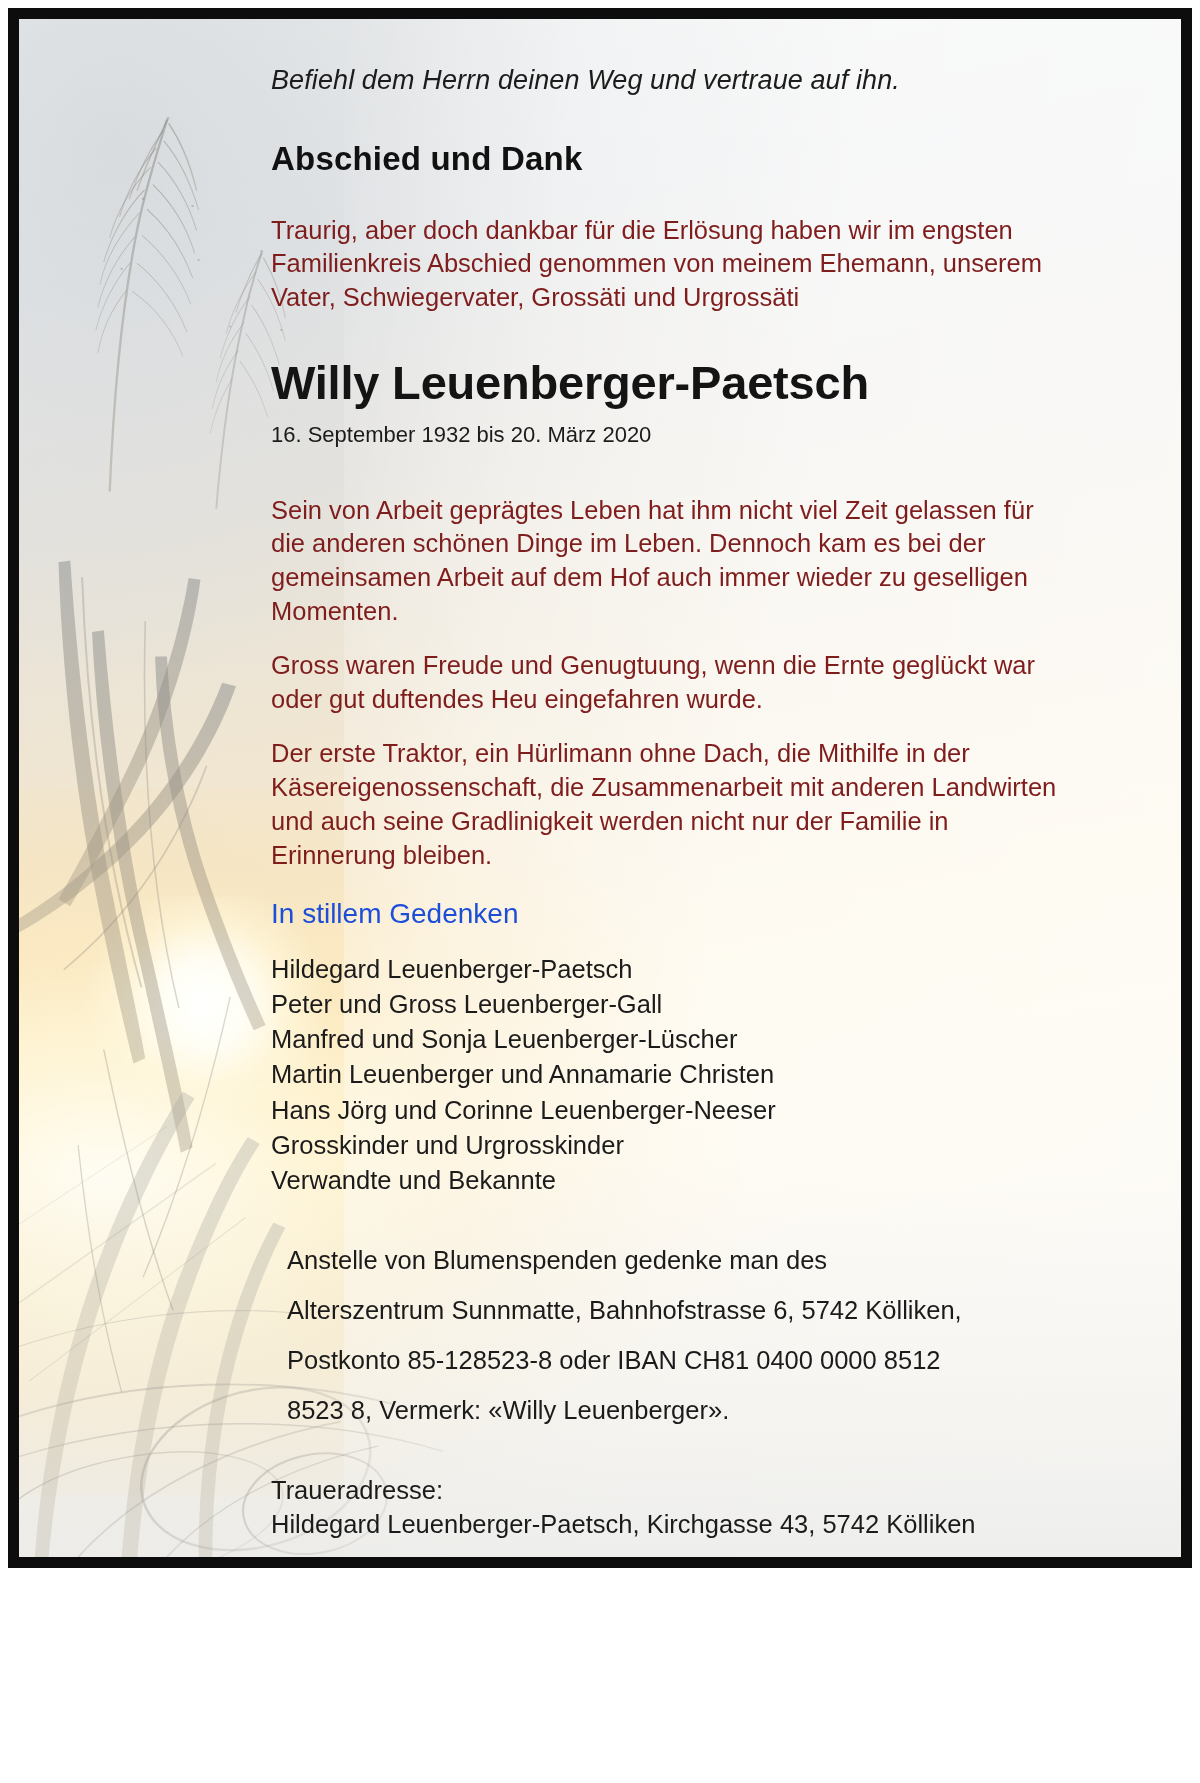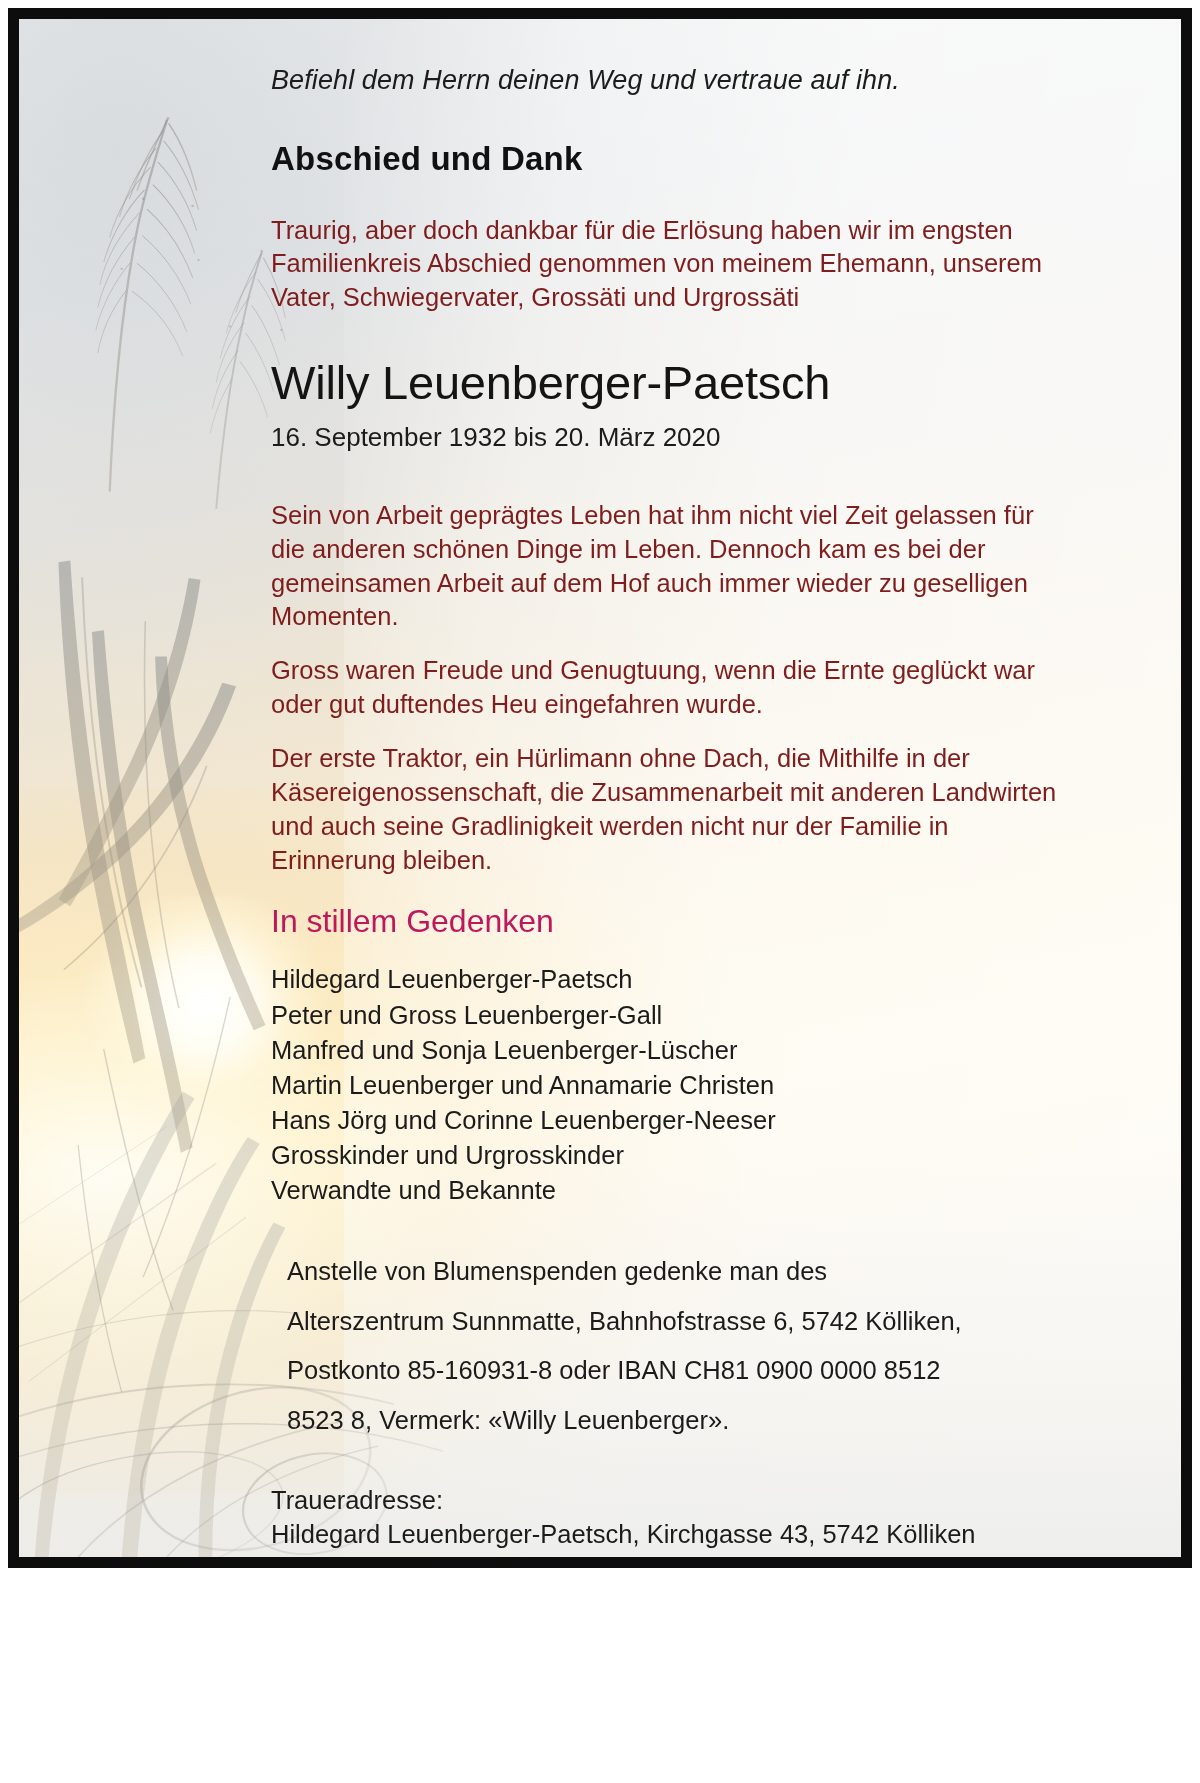--- a/index.html
+++ b/index.html
@@ -150,41 +150,41 @@
   .para {
     font-size: 25.5px;
     line-height: 1.33;
     color: #7f1d1d;
     margin: 0 0 20px 0;
   }
   .para:last-child { margin-bottom: 0; }
 
   .name {
     font-size: 47px;
-    font-weight: 400;
+    font-weight: 700;
     letter-spacing: -0.2px;
     line-height: 1.1;
     color: #141414;
     margin: 42px 0 3px 0;
     white-space: nowrap;
   }
   .dates {
-    font-size: 26px;
+    font-size: 22px;
     line-height: 1.3;
     color: #1b1b1b;
     margin: 12px 0 44px 0;
   }
 
   .block { margin-bottom: 22px; }
   .block-gap-lg { margin-bottom: 46px; }
 
   .lead {
-    font-size: 32px;
-    line-height: 1.33;
-    color: #be185d;
+    font-size: 28px;
+    line-height: 1.33;
+    color: #1d4ed8;
     margin: 0 0 20px 0;
   }
   .names { margin: 0; padding: 0; list-style: none; }
   .names li {
     font-size: 25.5px;
     line-height: 1.38;
     color: #1b1b1b;
   }
   .addr-label {
     font-size: 25.5px;
@@ -368,21 +368,21 @@
           <li>Martin Leuenberger und Annamarie Christen</li>
           <li>Hans Jörg und Corinne Leuenberger-Neeser</li>
           <li>Grosskinder und Urgrosskinder</li>
           <li>Verwandte und Bekannte</li>
         </ul>
       </div>
 
       <div class="block-gap-lg donation">
         <p class="dline">Anstelle von Blumenspenden gedenke man des</p>
         <p class="dline">Alterszentrum Sunnmatte, Bahnhofstrasse 6, 5742 Kölliken,</p>
-        <p class="dline">Postkonto 85-160931-8 oder IBAN CH81 0900 0000 8512</p>
+        <p class="dline">Postkonto 85-128523-8 oder IBAN CH81 0400 0000 8512</p>
         <p class="dline">8523 8, Vermerk: «Willy Leuenberger».</p>
       </div>
 
       <div class="block">
         <p class="addr-label">Traueradresse:</p>
         <p class="addr-line">Hildegard Leuenberger-Paetsch, Kirchgasse 43, 5742 Kölliken</p>
       </div>
 
     </div>
   </div>

